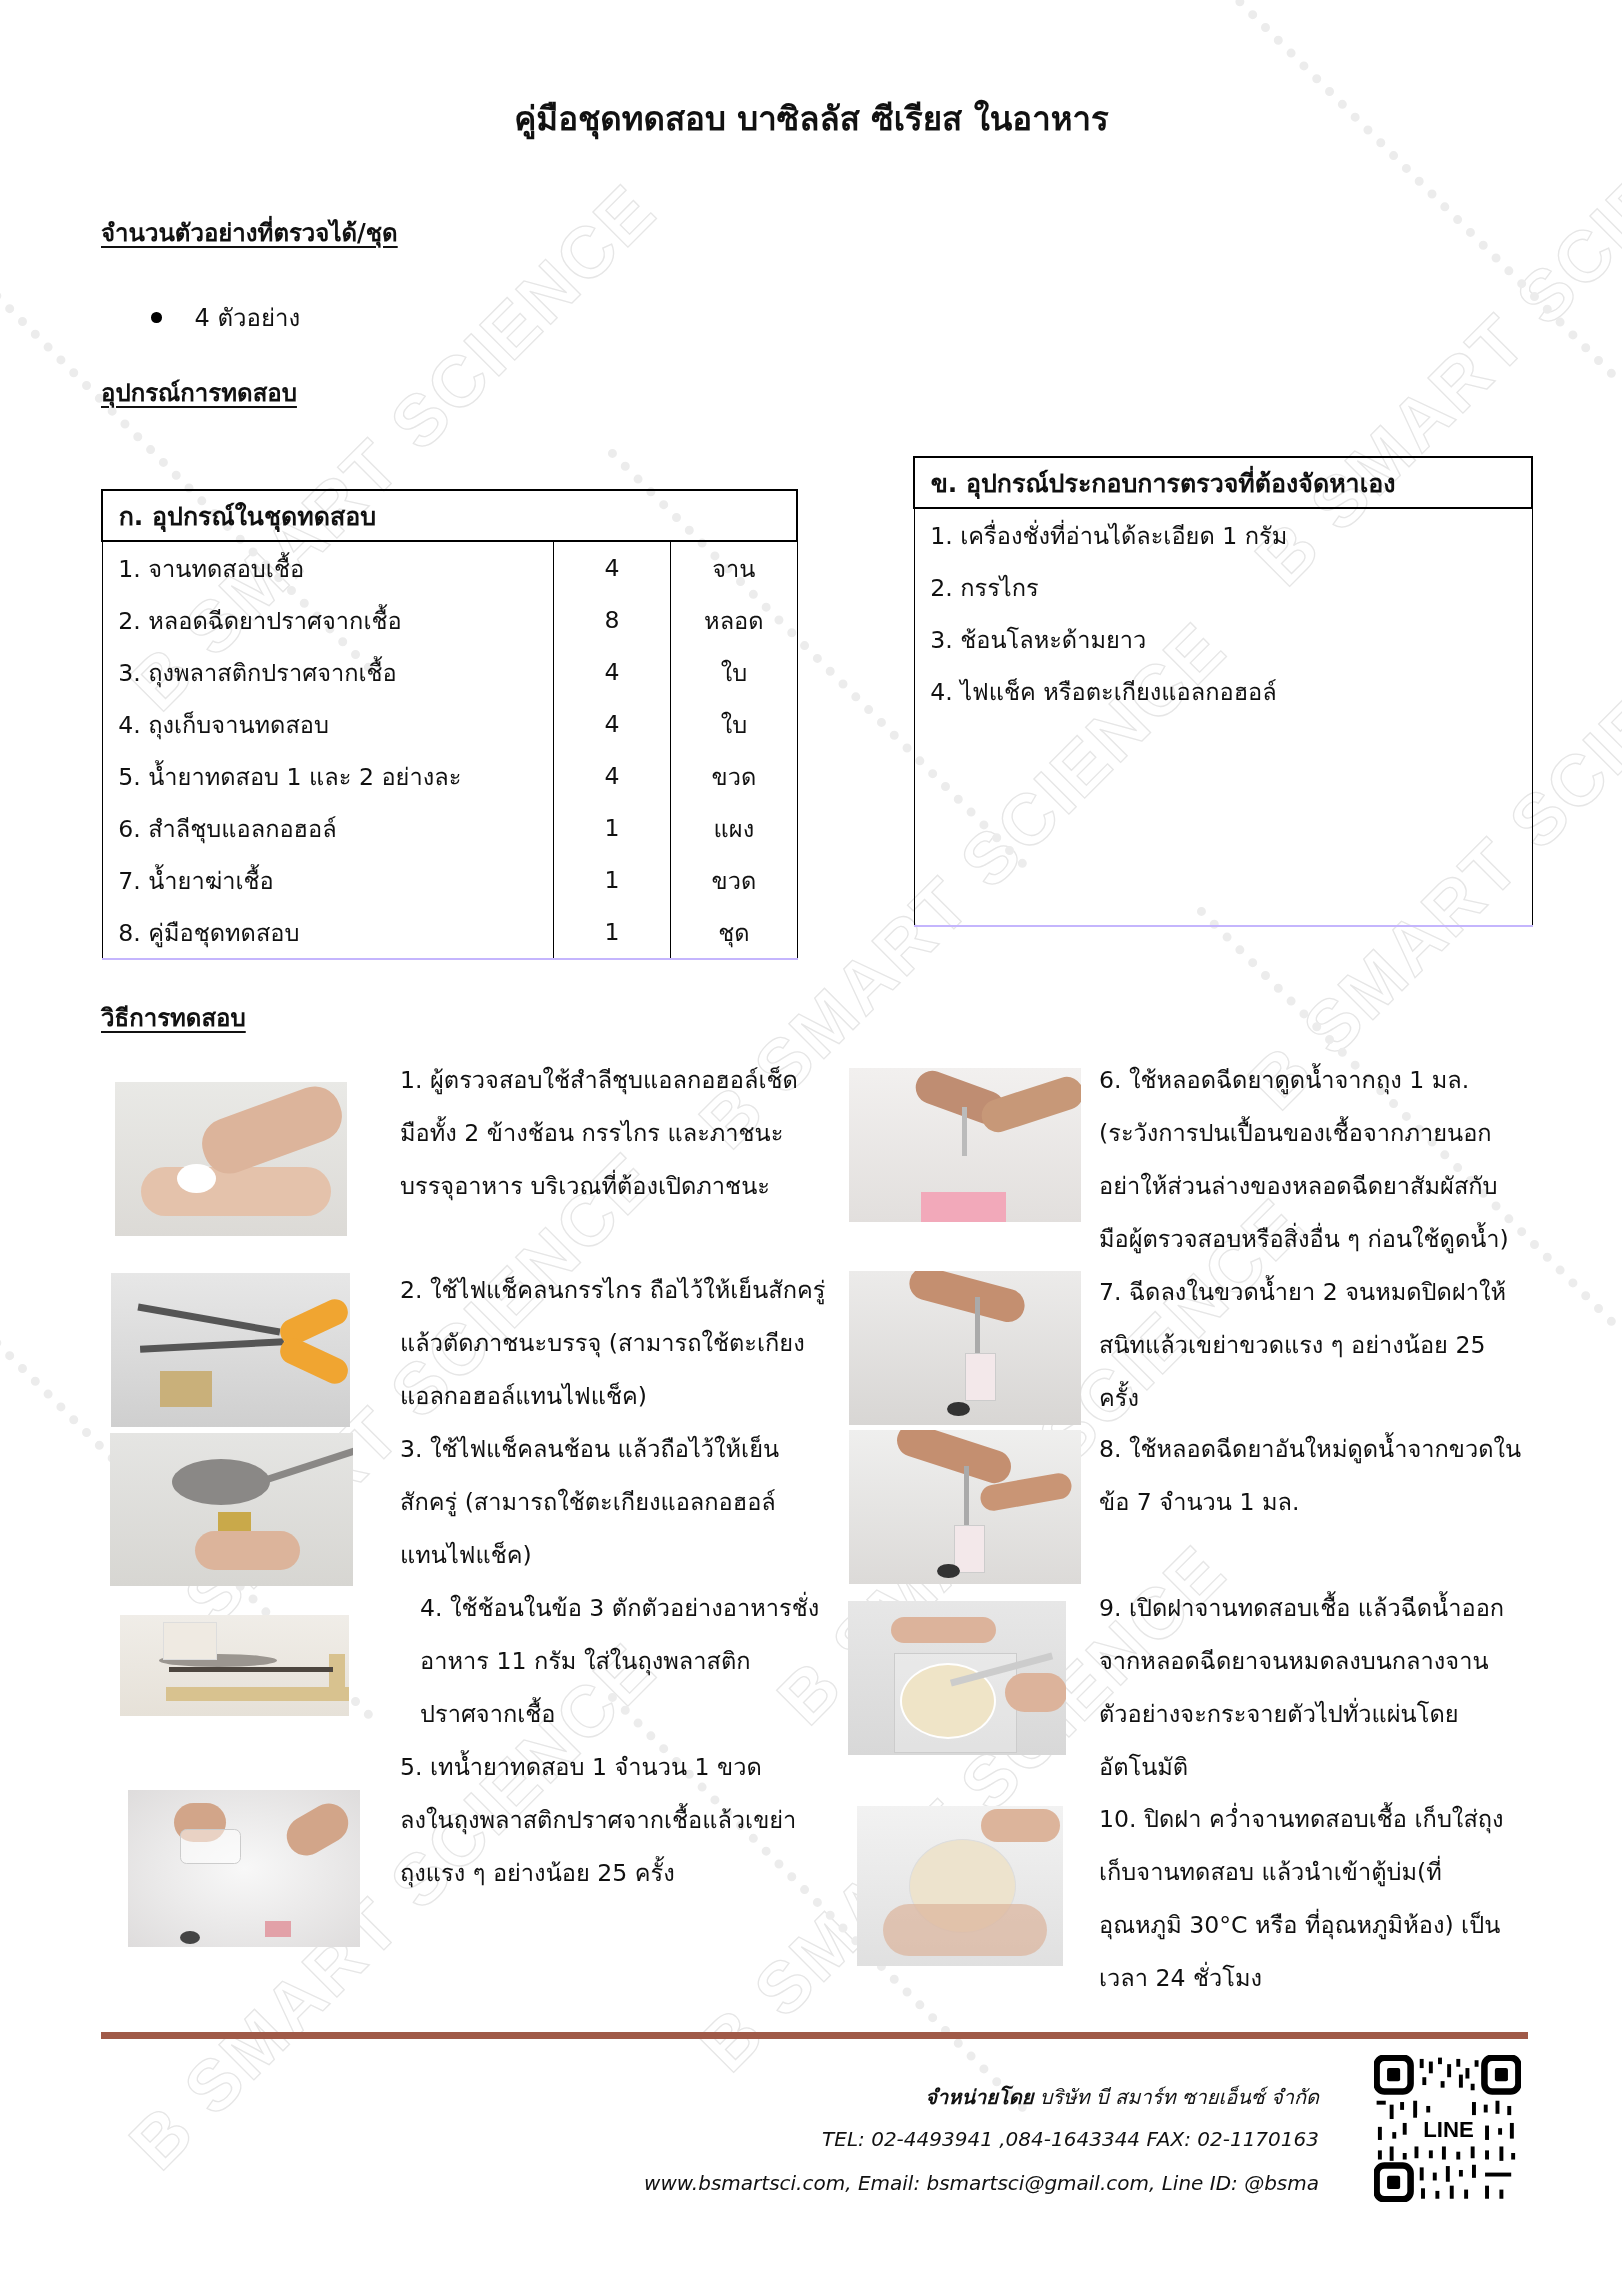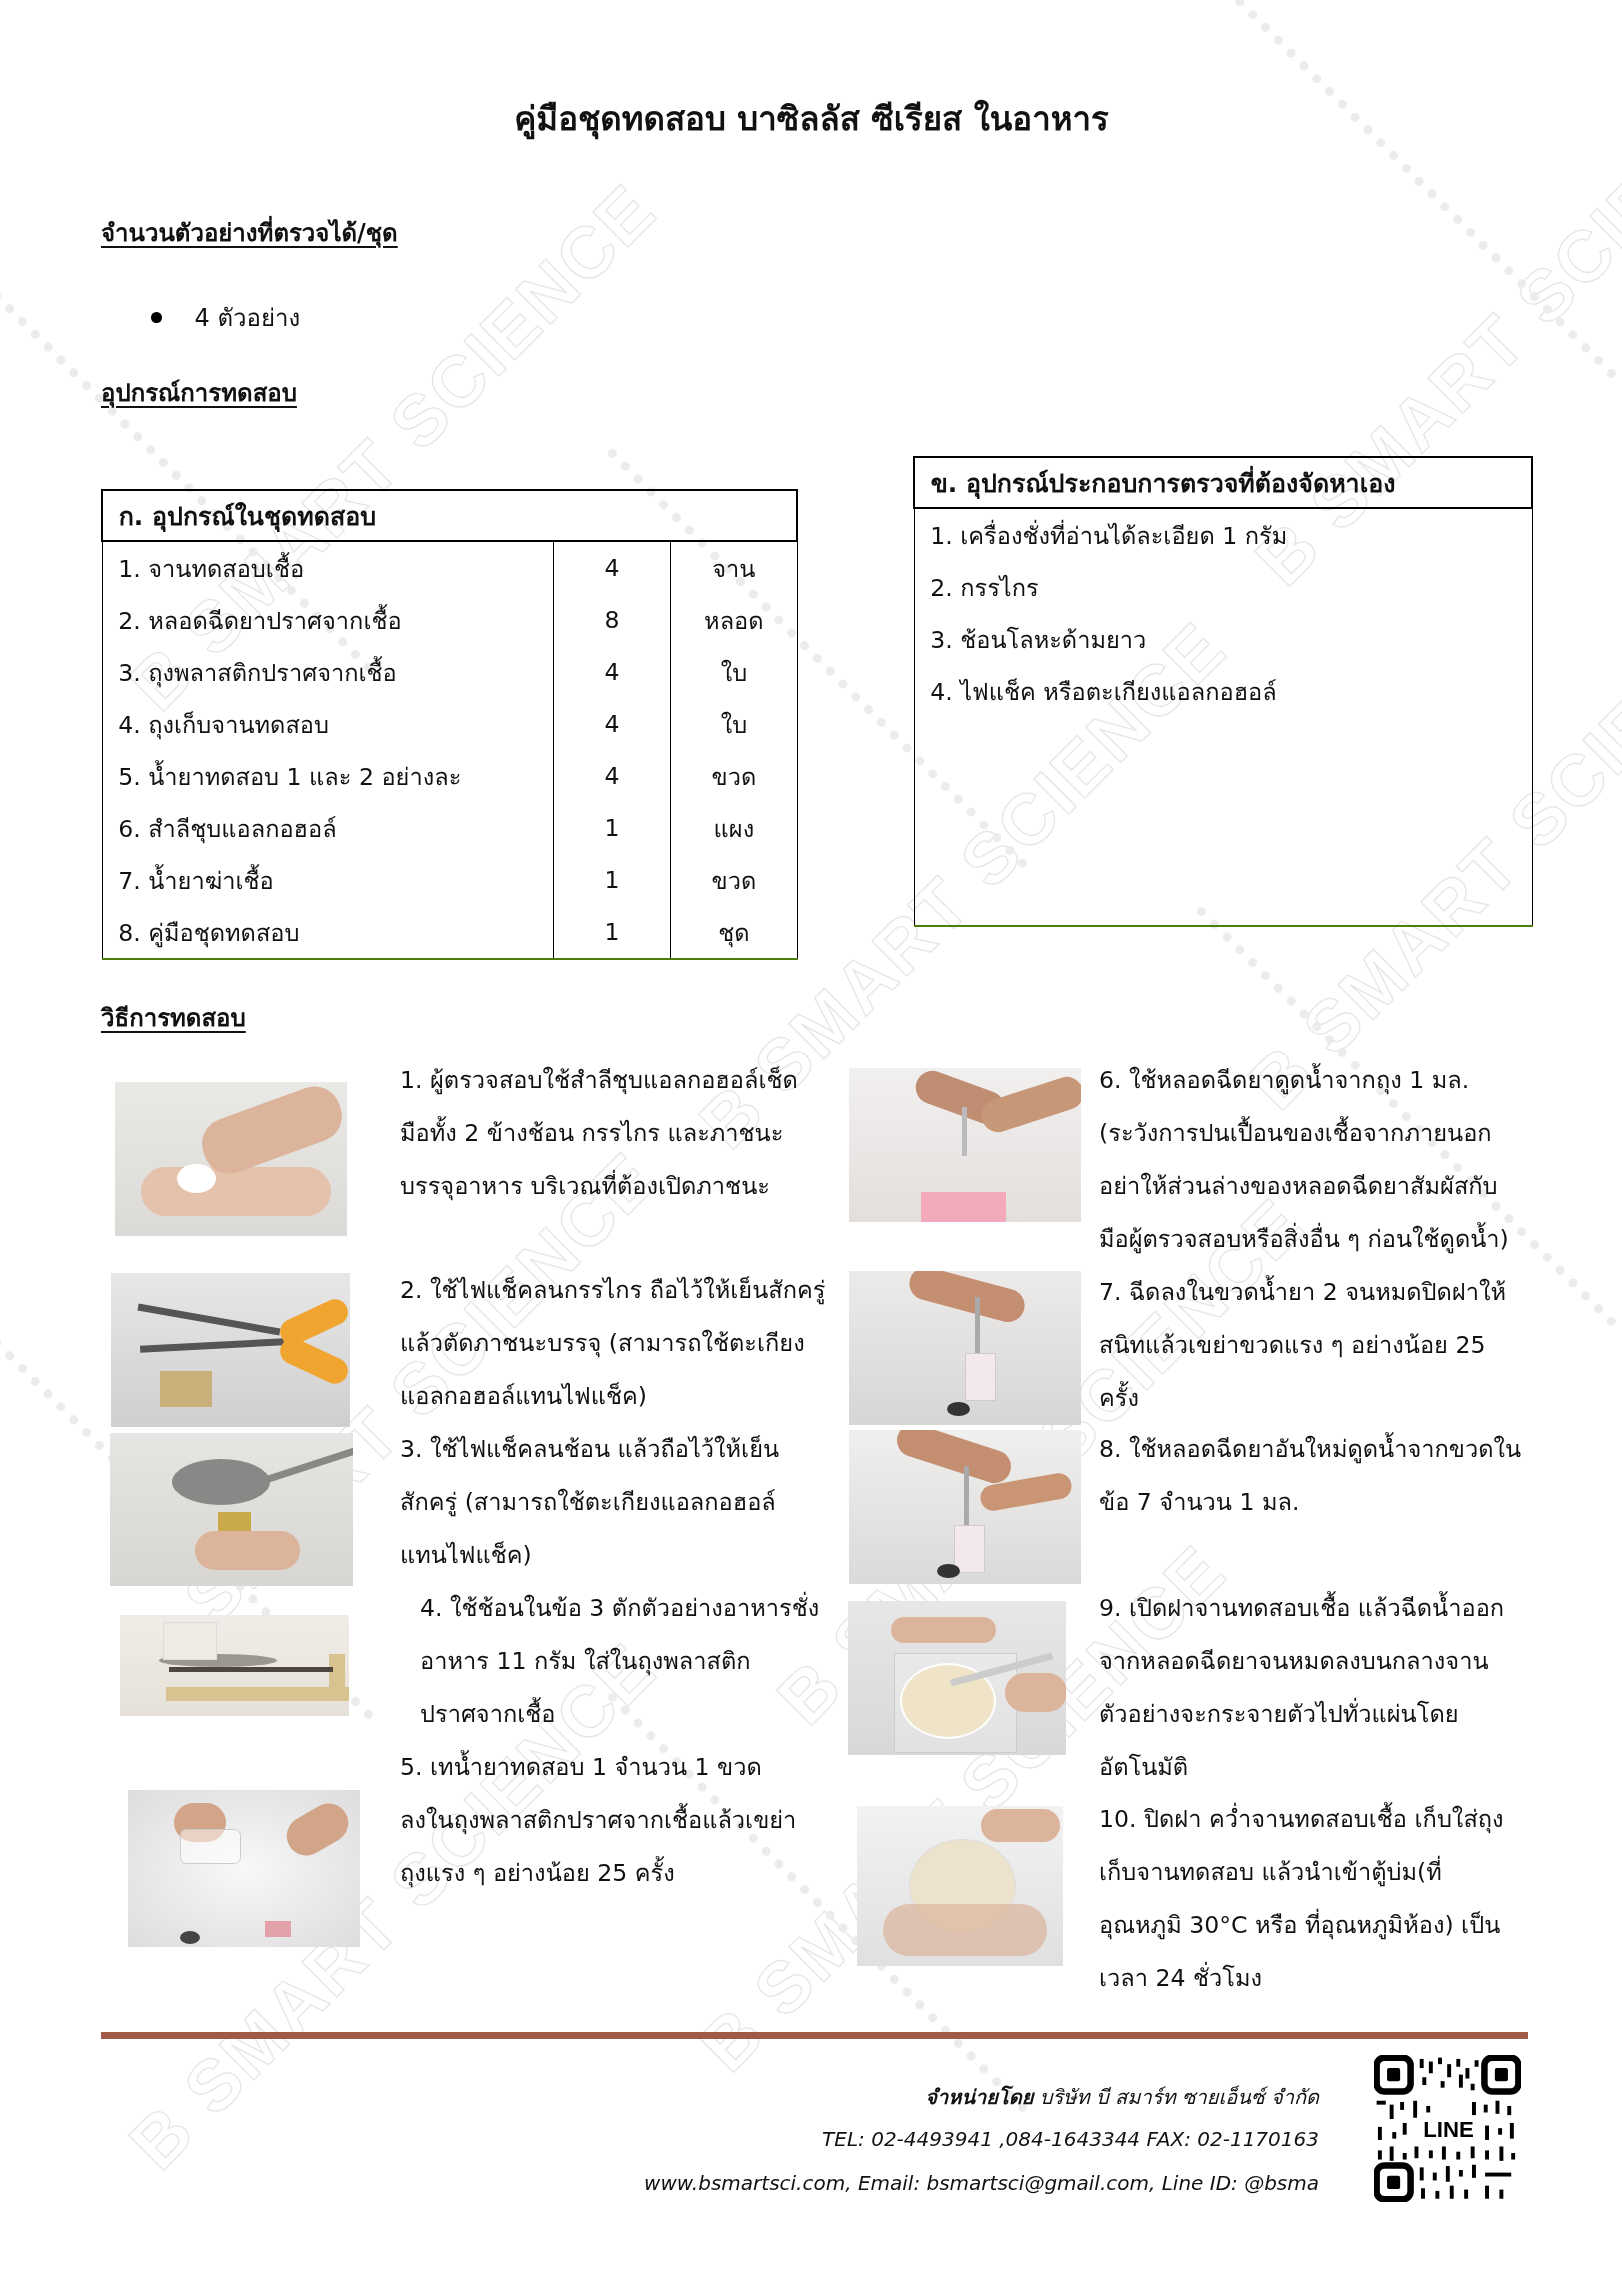--- a/index.html
+++ b/index.html
@@ -22,21 +22,21 @@
   .heading {
     position: absolute; left: 101px; font-size: 24px; font-weight: bold;
     text-decoration: underline; text-underline-offset: 5.2px;
   }
   .bullet-row { position: absolute; left: 151px; top: 298px; font-size: 24px; display: flex; align-items: center; }
   .bullet-dot { width: 10.5px; height: 10.5px; border-radius: 50%; background: #000; margin-right: 33px; }
 
   table.equip { position: absolute; border-collapse: collapse; font-size: 23.6px; }
   table.equip td { border-left: 1.3px solid #000; border-right: 1.3px solid #000; height: 52px; padding: 0 15.7px; vertical-align: middle; }
   table.equip th { border: 2px solid #000; height: 49px; text-align: left; padding: 0 15.7px; font-size: 25px; font-weight: bold; }
-  table.equip tr:last-child td { border-bottom: 2px solid #4d7c0f; }
+  table.equip tr:last-child td { border-bottom: 2px solid #c4b5fd; }
   .c { text-align: center; }
 
   .photo { position: absolute; overflow: hidden; }
   .step-text { position: absolute; font-size: 23.6px; line-height: 53px; white-space: pre-line; }
 
   .footer-line { position: absolute; left: 101px; top: 2032px; width: 1427px; height: 7.2px; background: #a05a48; }
   .footer-text { position: absolute; right: 304px; font-size: 20px; font-style: italic; text-align: right; white-space: nowrap; }
   .qr { position: absolute; left: 1374px; top: 2055px; width: 147px; height: 147px; }
 </style>
 </head>

